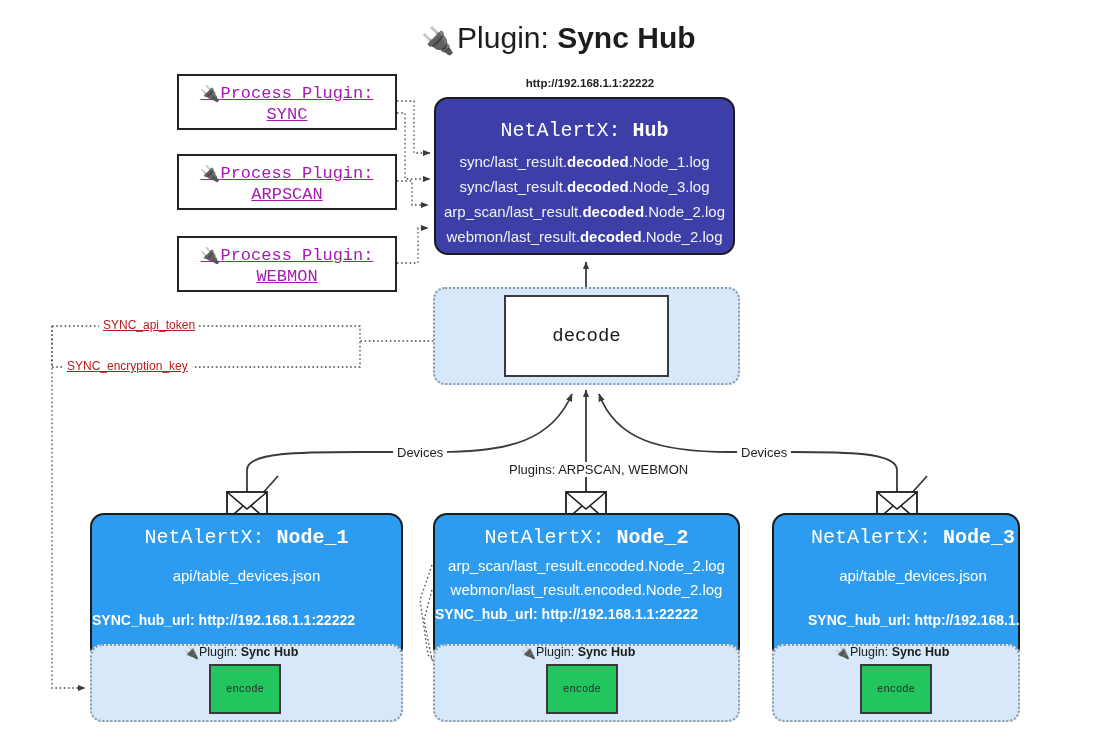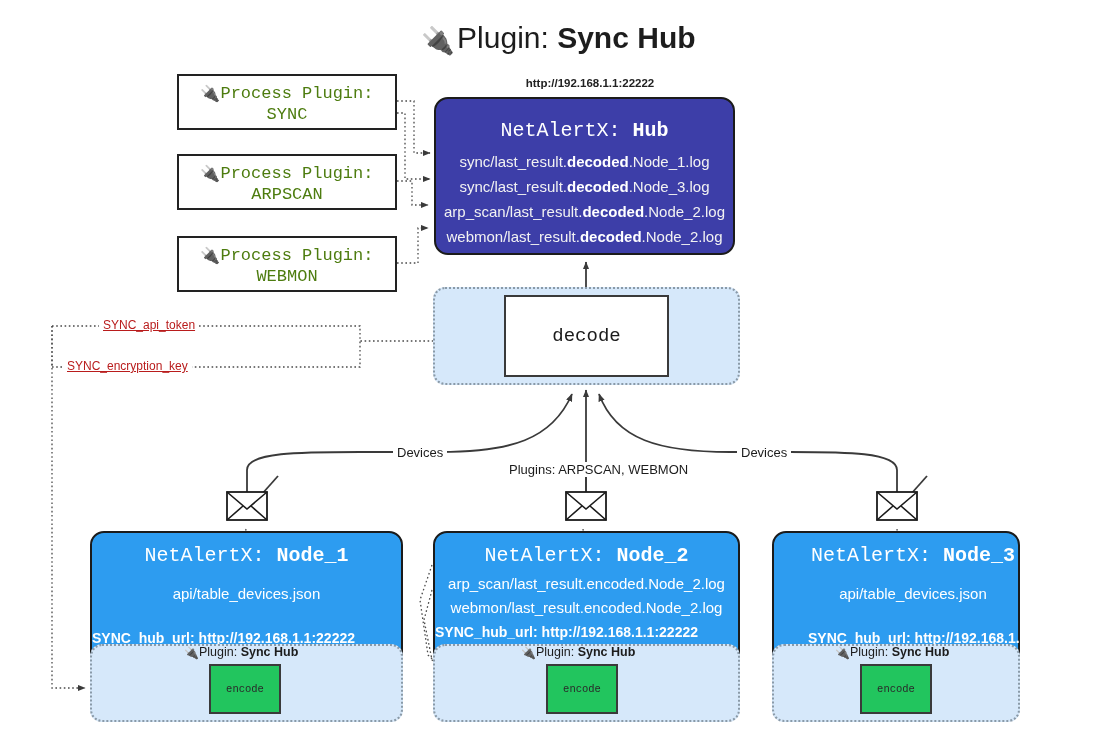--- a/index.html
+++ b/index.html
@@ -43,25 +43,26 @@
   
   .proc-box {
     position: absolute;
     width: 220px;
     height: 56px;
     border: 2px solid #222222;
     background: #ffffff;
     font-family: "Liberation Mono", "DejaVu Sans Mono", monospace;
     font-size: 17px;
     line-height: 21px;
-    color: #4d7c0f;
+    color: #a21caf;
     text-align: center;
     padding-top: 7px;
     box-sizing: border-box;
     white-space: nowrap;
+    text-decoration: underline;
   }
   .proc-box .plug {
     font-family: "DejaVu Sans", sans-serif;
     font-size: 16px;
     vertical-align: -1px;
   }
   .proc-box .l2 { display: block; }
 
   
   #hub-url {
@@ -152,21 +153,21 @@
   }
 
   
   .node-box {
     position: absolute;
     background: #2d9cf0;
     border: 2px solid #1b1b1b;
     border-radius: 14px;
     box-sizing: border-box;
     color: #ffffff;
-    top: 531px;
+    top: 513px;
     height: 148px;
   }
   .node-title {
     text-align: center;
     font-family: "Liberation Mono", "DejaVu Sans Mono", monospace;
     font-size: 20px;
     line-height: 24px;
     margin-top: 11px;
     white-space: nowrap;
   }

